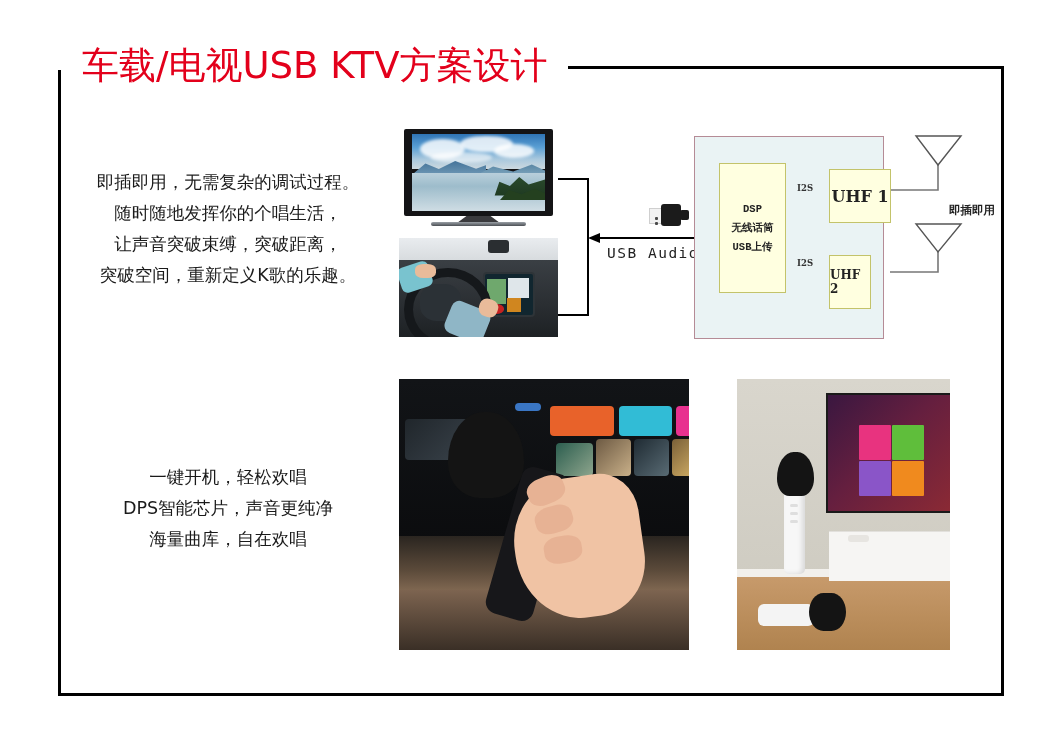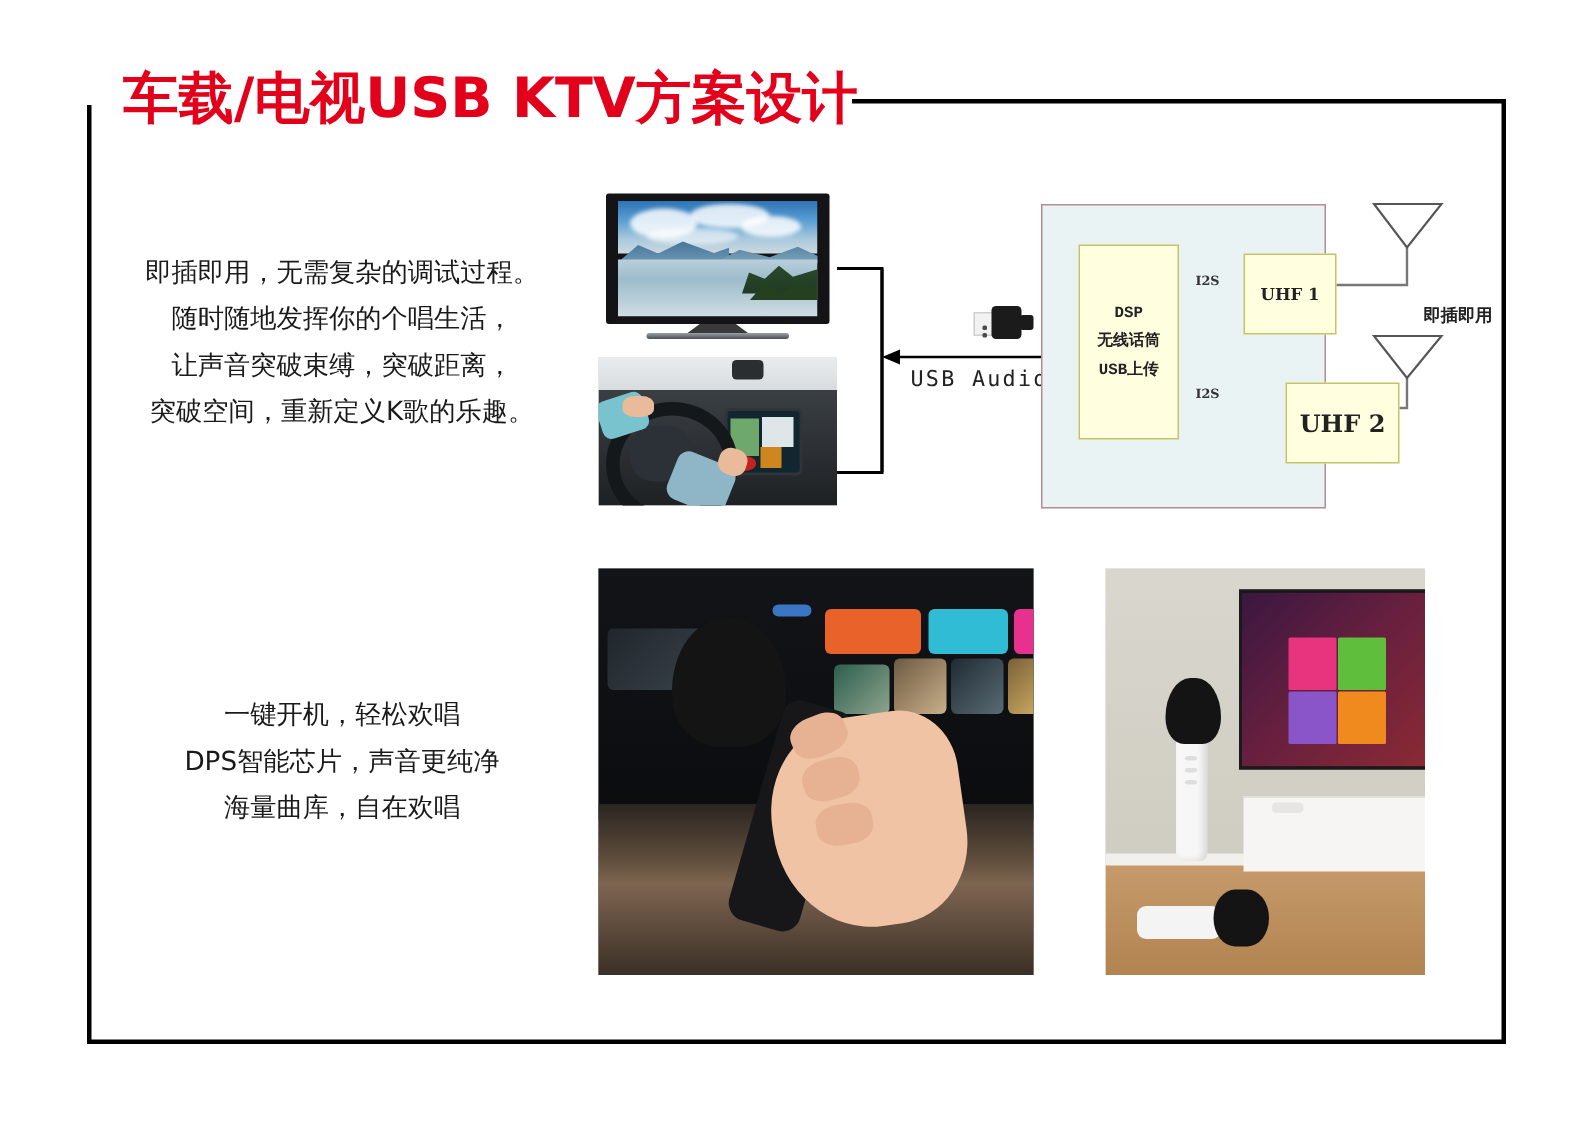--- a/index.html
+++ b/index.html
@@ -8,21 +8,21 @@
     background:#ffffff;
     font-family:"Liberation Sans","DejaVu Sans",sans-serif;
     overflow:hidden;
     position:relative;
   }
   .slide{position:absolute;left:0;top:0;width:1061px;height:749px;}
 
   
   #page-title{
     position:absolute;left:82px;top:41px;
-    font-size:37px;font-weight:bold;color:#e3001b;
+    font-size:37px;font-weight:normal;color:#e3001b;
     letter-spacing:0px;white-space:nowrap;
     font-family:"DejaVu Sans","Liberation Sans",sans-serif;
   }
   
   #frame-top-line{
     position:absolute;left:568px;top:66px;width:436px;height:3px;background:#000;
   }
   #frame-right-line{
     position:absolute;left:1001px;top:66px;width:3px;height:630px;background:#000;
   }
@@ -98,22 +98,22 @@
        transform:rotate(18deg);}
   .mirror{position:absolute;left:56%;top:2%;width:13%;height:13%;background:#2a2e31;border-radius:3px;}
 
   
   #diagram{position:absolute;left:694px;top:136px;width:190px;height:203px;
       background:#eaf3f4;border:1.6px solid #b58b96;box-sizing:border-box;}
   .blk{position:absolute;background:#ffffe0;border:1.4px solid #c3c36a;box-sizing:border-box;
       display:flex;flex-direction:column;align-items:center;justify-content:center;
       color:#222;font-family:"DejaVu Serif","Liberation Serif",serif;}
   #blk-dsp{left:24px;top:26px;width:67px;height:130px;font-size:10.5px;line-height:19px;font-weight:bold;}
-  #blk-uhf1{left:134px;top:32px;width:62px;height:54px;font-size:11px;font-weight:bold;}
-  #blk-uhf2{left:134px;top:118px;width:76px;height:54px;font-size:16px;font-weight:bold;margin-left:28px;}
+  #blk-uhf1{left:134px;top:32px;width:62px;height:54px;font-size:16px;font-weight:bold;}
+  #blk-uhf2{left:134px;top:118px;width:42px;height:54px;font-size:12px;font-weight:bold;}
   .dsp-line{white-space:nowrap;font-family:Liberation Mono, monospace;}
   #diagram-caption{position:absolute;left:694px;top:317px;width:190px;text-align:center;
       font-size:12.5px;font-weight:bold;color:#1a1a1a;
       font-family:"DejaVu Serif","Liberation Serif",serif;white-space:nowrap;}
   .i2s-label{position:absolute;font-size:8.5px;font-weight:bold;color:#333;
       font-family:"DejaVu Serif","Liberation Serif",serif;}
   #i2s-1{left:797px;top:183px;}
   #i2s-2{left:797px;top:258px;}
   #usb-audio-label{position:absolute;left:607px;top:245px;font-size:14.5px;color:#222;
       letter-spacing:1.5px;font-family:"DejaVu Sans Mono","Liberation Mono",monospace;white-space:nowrap;}

